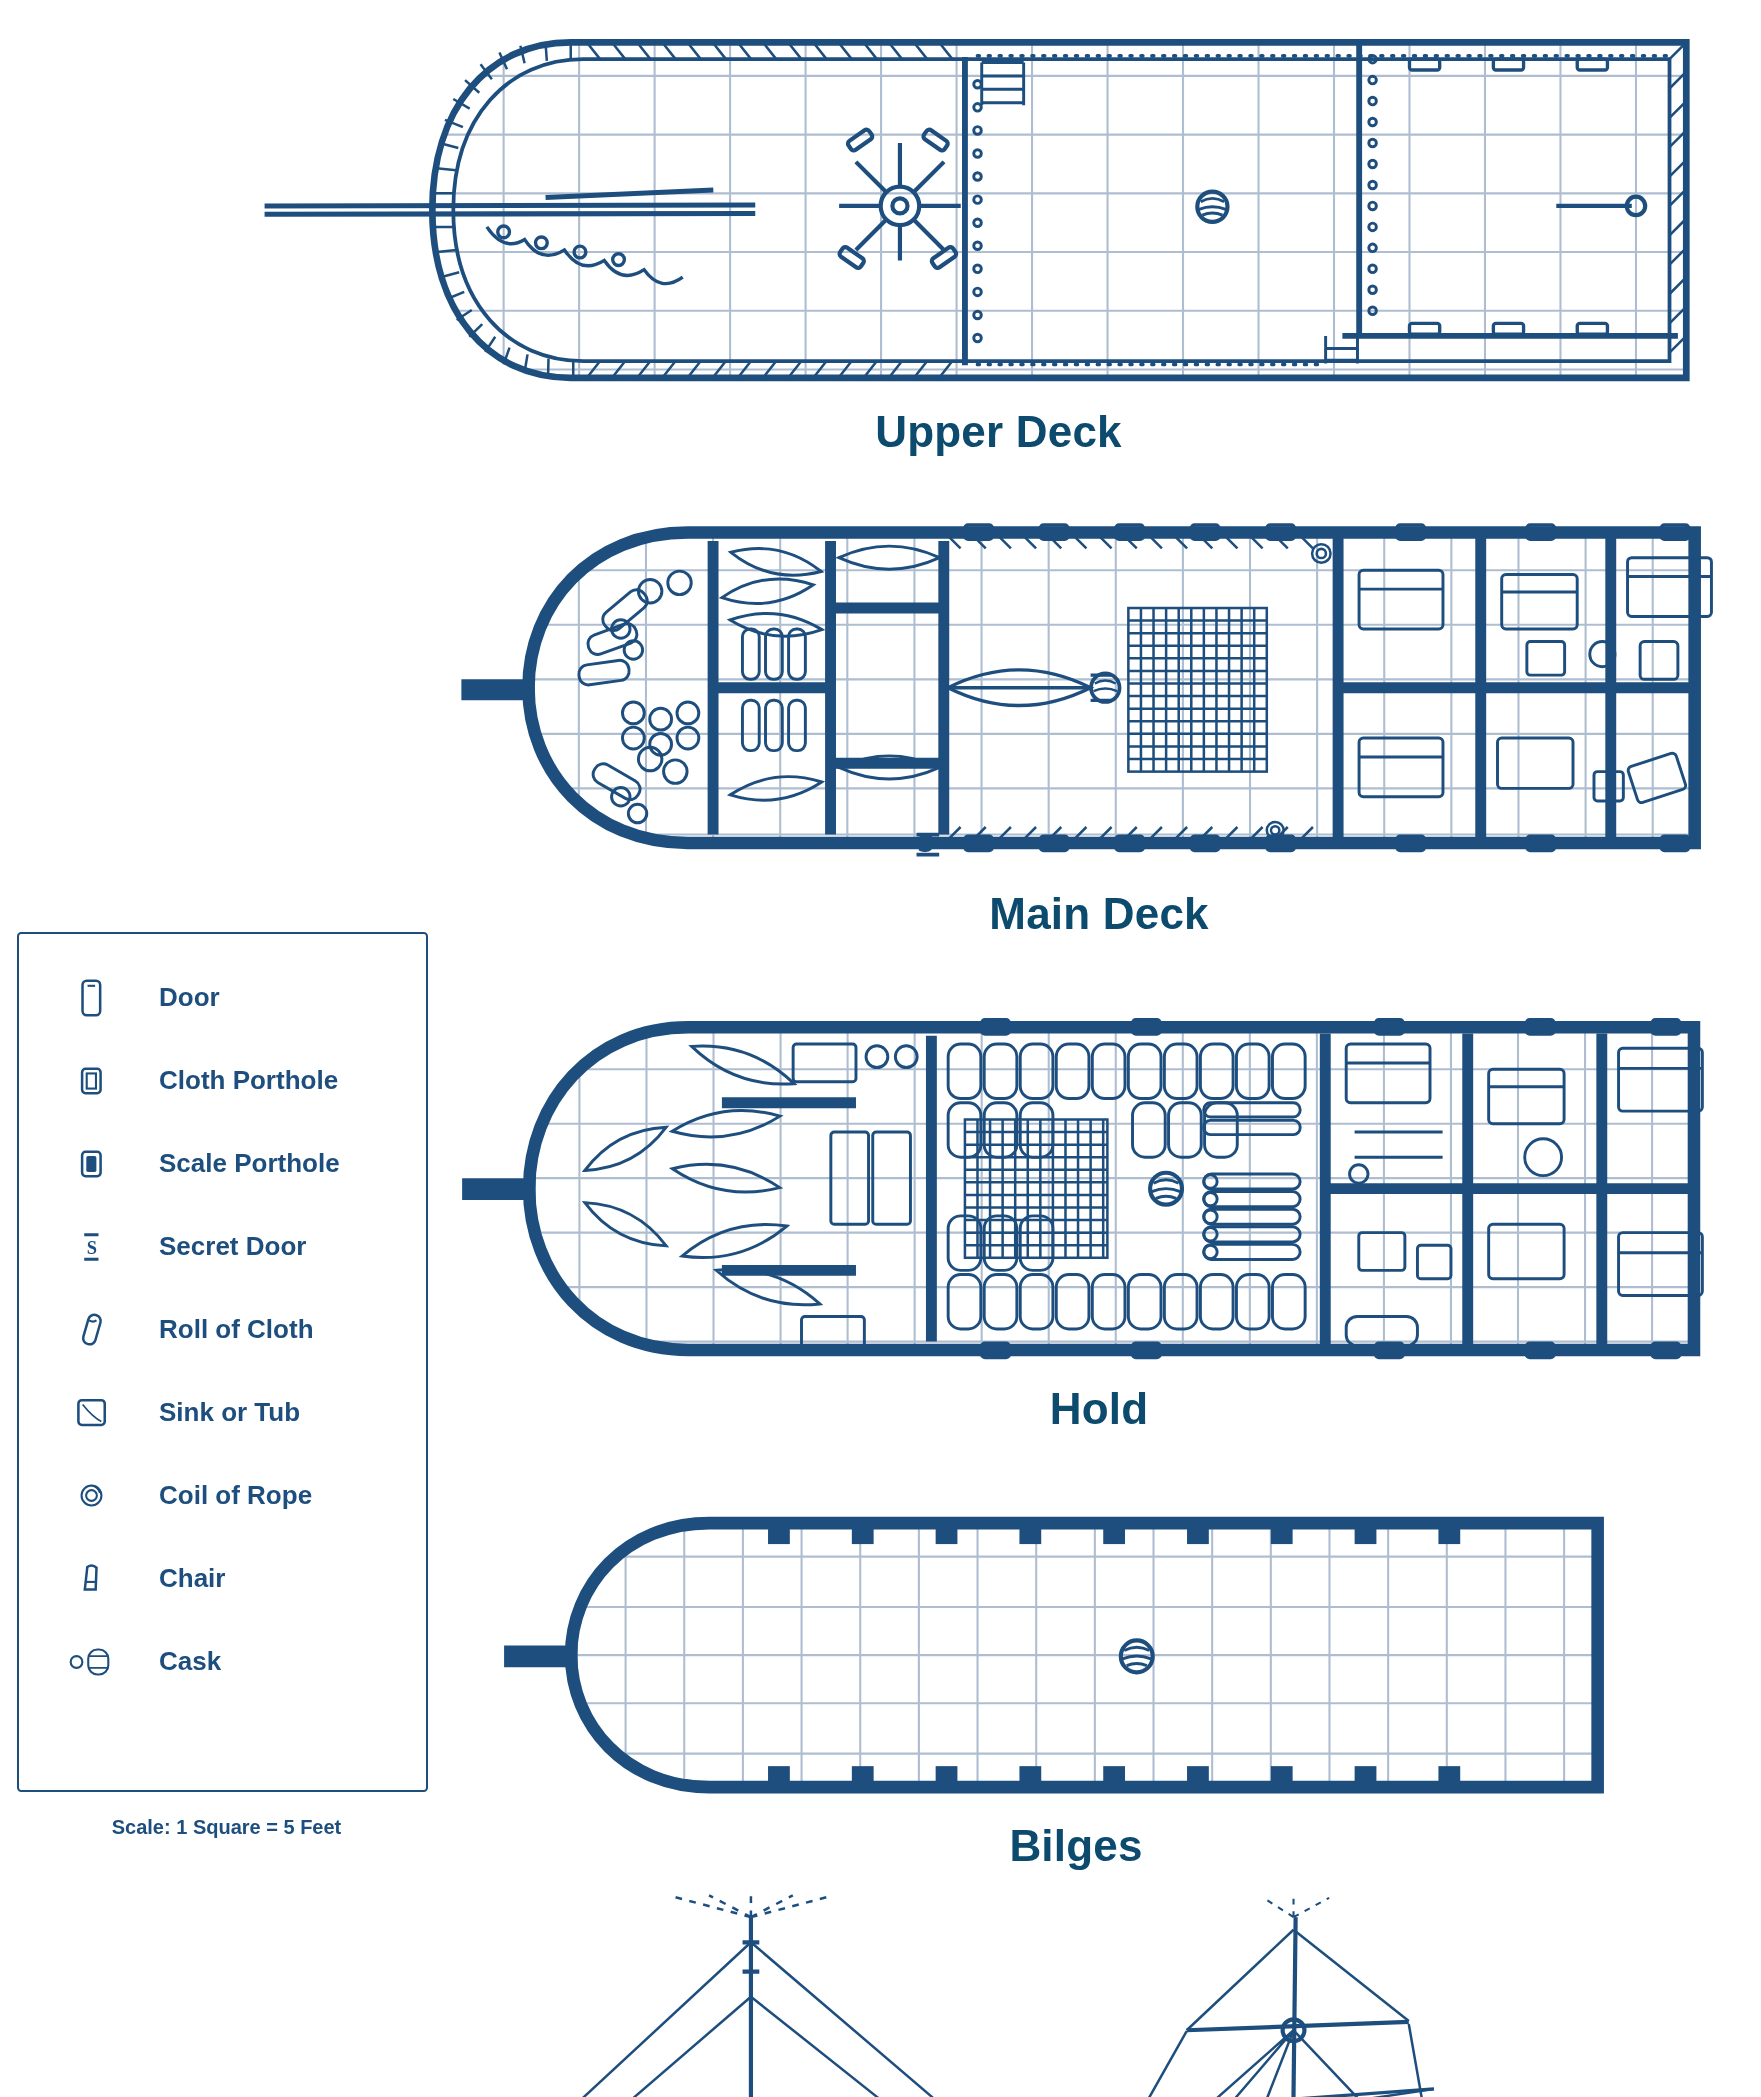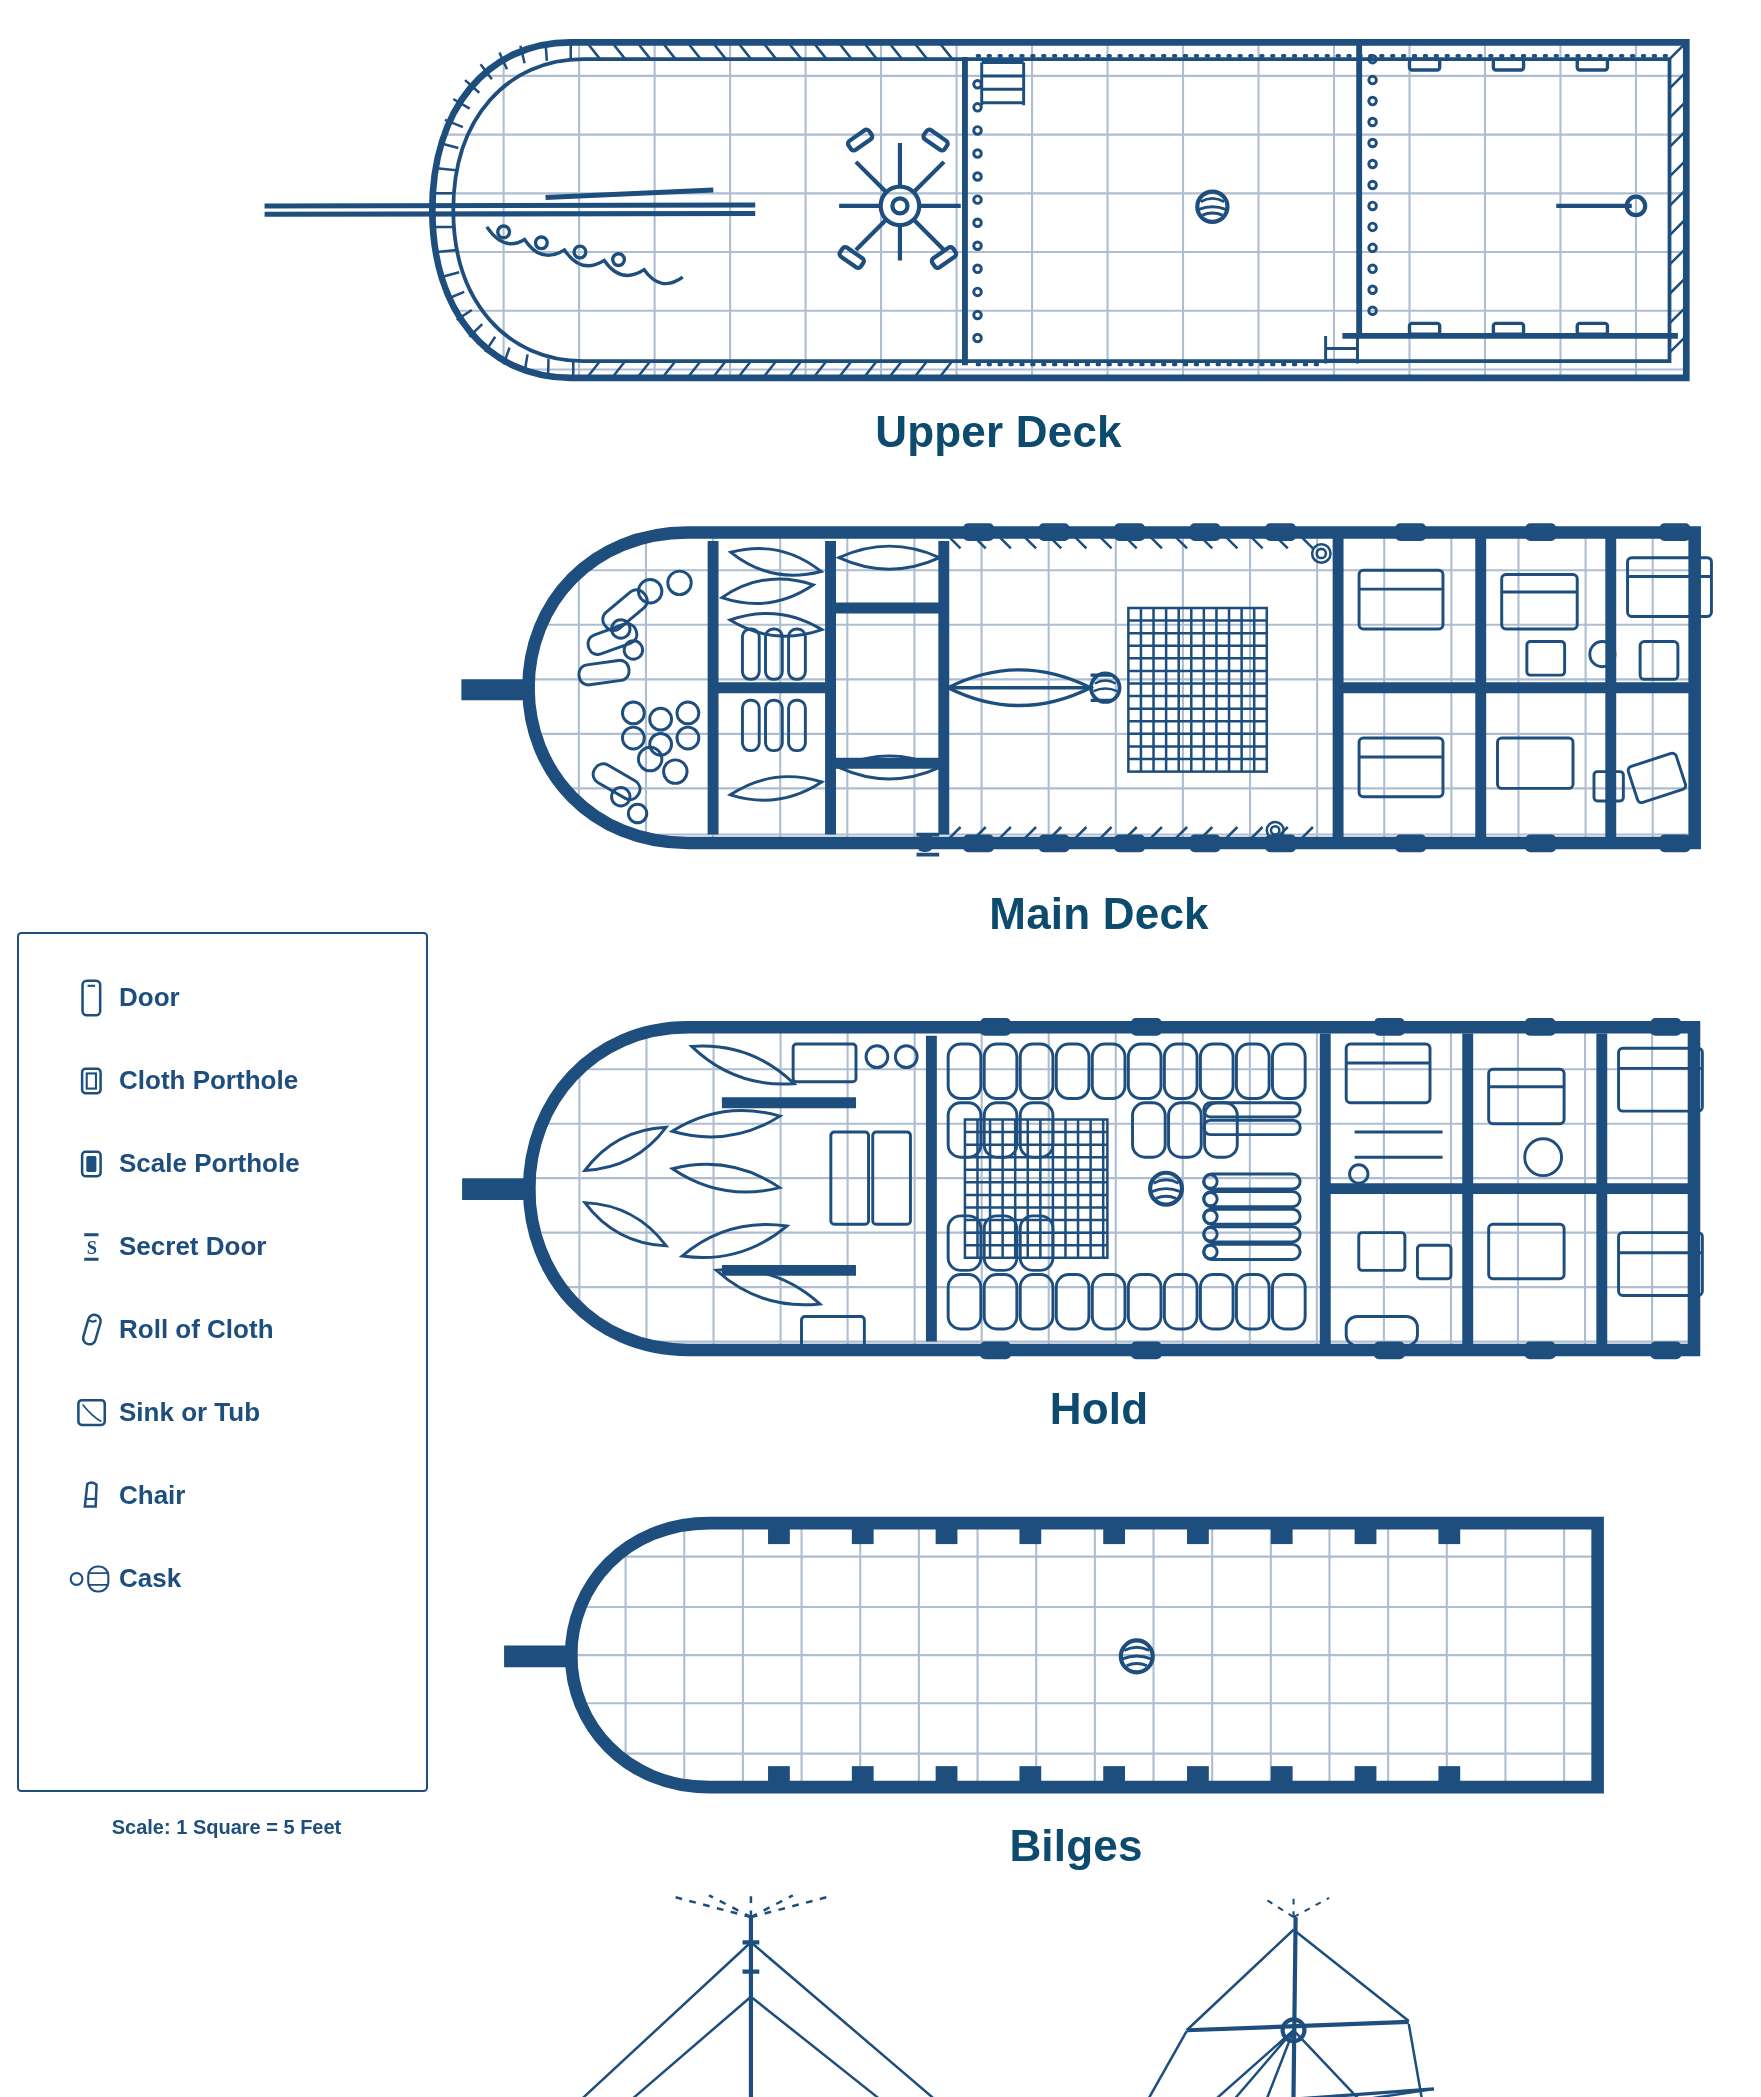--- a/index.html
+++ b/index.html
@@ -19,21 +19,21 @@
   }
 
   
   .legend{
     position:absolute;left:17px;top:932px;width:411px;height:860px;
     border:2.9px solid #1d4e7e;border-radius:4.2px;background:#fff;
     box-sizing:border-box;
   }
   .legend-list{position:absolute;left:0;top:22px;width:100%;}
   .legend-row{
-    display:flex;align-items:center;height:83px;padding-left:45px;box-sizing:border-box;
+    display:flex;align-items:center;height:83px;padding-left:45px;box-sizing:border-box;gap:40px;
   }
   .legend-ico{
     width:55px;min-width:55px;display:flex;align-items:center;justify-content:center;
   }
   .legend-text{
     font-size:26px;font-weight:600;color:#1d4e7e;white-space:nowrap;
   }
   .scale-note{
     position:absolute;left:17px;top:1816px;width:419px;text-align:center;
     font-size:20px;font-weight:700;color:#1d4e7e;
@@ -551,20 +551,30 @@
       <div class="legend-row">
         <span class="legend-ico">
           <svg width="34" height="34" viewBox="0 0 80 80">
               <rect x="8" y="10" width="62" height="58" rx="8" fill="none" stroke="#1d4e7e" stroke-width="6"></rect>
               <path d="M18 20 q24 30 44 40" stroke="#1d4e7e" stroke-width="4" fill="none"></path>
             </svg>
         </span>
         <span class="legend-text">Sink or Tub</span>
       </div>
 
+      <div class="legend-row">
+        <span class="legend-ico">
+          <svg width="29" height="29" viewBox="0 0 70 70">
+              <circle cx="35" cy="35" r="24" fill="none" stroke="#1d4e7e" stroke-width="5"></circle>
+              <circle cx="35" cy="35" r="13" fill="none" stroke="#1d4e7e" stroke-width="5"></circle>
+              <path d="M35 11 q16 4 20 18" stroke="#1d4e7e" stroke-width="4" fill="none"></path>
+            </svg>
+        </span>
+        <span class="legend-text">Coil of Rope</span>
+      </div>
 
       <div class="legend-row">
         <span class="legend-ico">
           <svg width="25" height="38" viewBox="0 0 60 90">
               <path d="M14 70 L20 16 q12 -8 22 2 L40 70 Z" fill="none" stroke="#1d4e7e" stroke-width="6"></path>
               <path d="M16 52 h26" stroke="#1d4e7e" stroke-width="5"></path>
             </svg>
         </span>
         <span class="legend-text">Chair</span>
       </div>

